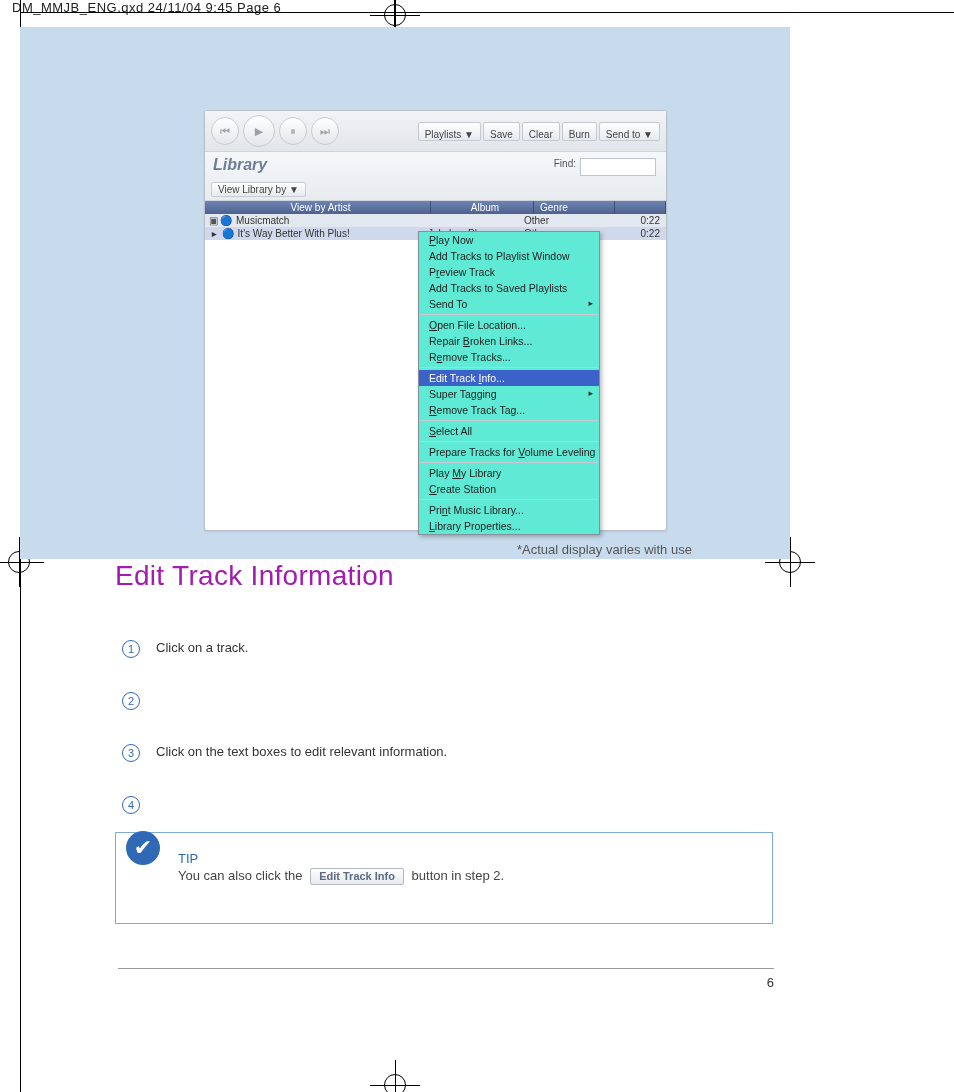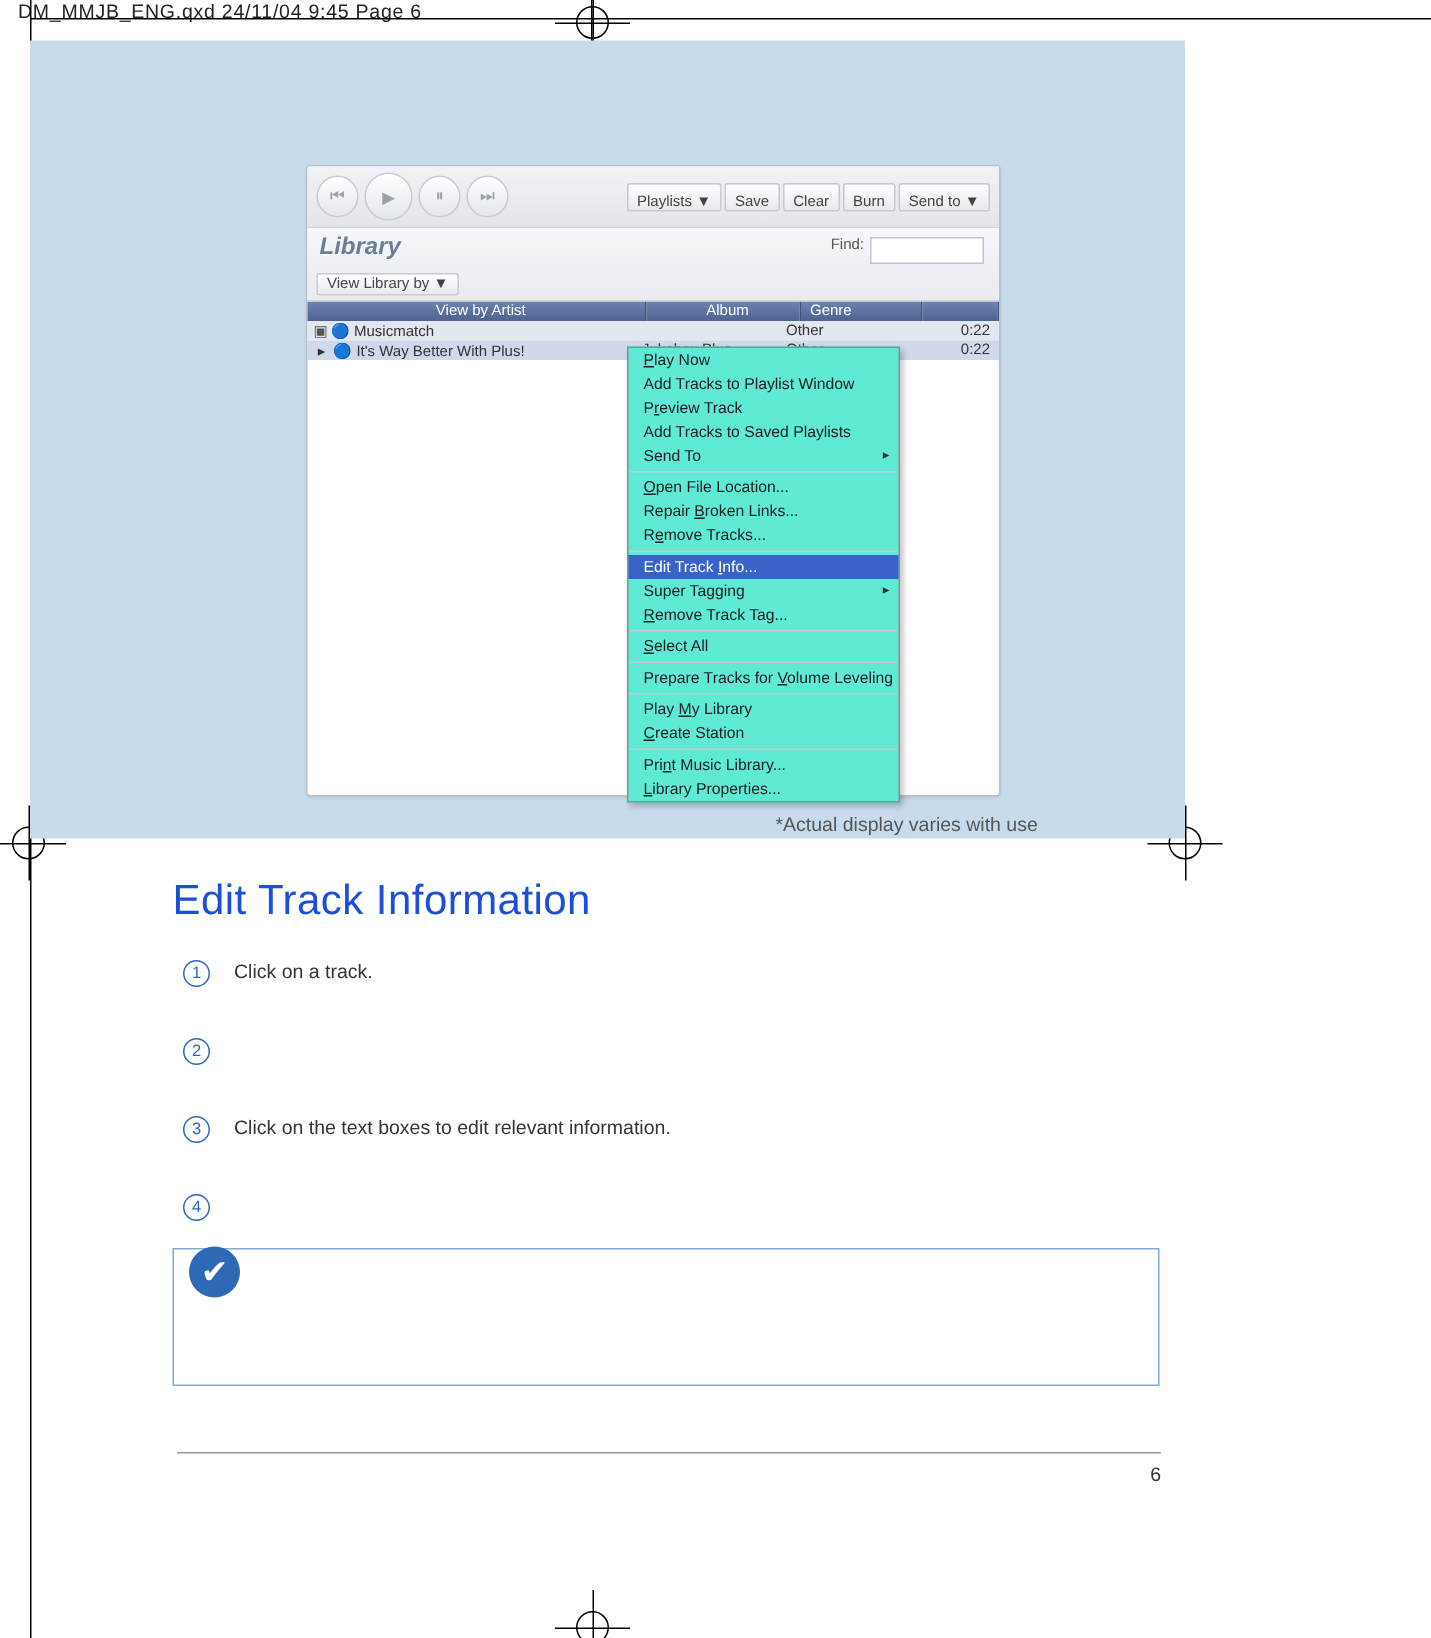--- a/index.html
+++ b/index.html
@@ -38,21 +38,21 @@
 .rw.sel{background:#cfd9eb}
 .tw{display:inline-block;width:9px;text-align:center;color:#555}
 .ctxmenu{position:absolute;left:213px;top:120px;width:180px;background:#5eead4;border:1px solid #8a8f97;box-shadow:2px 2px 4px rgba(0,0,0,.25);font-size:10.5px;color:#222}
 .ctxmenu .mi{padding:2px 14px 2px 10px;white-space:nowrap;position:relative}
 .ctxmenu .mi.sub:after{content:"▸";position:absolute;right:6px;top:2px;font-size:9px;color:#333}
 .ctxmenu .sep{height:0;border-top:1px solid #c7cad0;margin:2px 1px}
 .ctxmenu .mi.sel{background:#3a62c8;color:#fff}
 .ul{text-decoration:underline}
 .note{position:absolute;left:497px;top:515px;font-size:13px;color:#555}
 
-.h1{position:absolute;left:115px;top:584px;font-size:28px;color:#1d4ed8;font-weight:400;letter-spacing:.3px}
+.h1{position:absolute;left:115px;top:560px;font-size:28px;color:#a21caf;font-weight:400;letter-spacing:.3px}
 
 .steps{position:absolute;left:122px;top:640px;width:640px}
 .step{display:flex;align-items:flex-start;gap:16px;margin-bottom:34px;font-size:13px;color:#333}
 .sn{width:16px;height:16px;border:1px solid #2f69b5;border-radius:50%;color:#2f69b5;font-size:11px;display:flex;align-items:center;justify-content:center;flex:0 0 16px;margin-top:0}
 .step b{font-weight:bold}
 
 .tip{position:absolute;left:115px;top:832px;width:656px;height:90px;border:1px solid #7fa9d9;background:#fff}
 .tip .badge{position:absolute;left:10px;top:-2px;width:34px;height:34px;border-radius:50%;background:#2f69b5;color:#fff;display:flex;align-items:center;justify-content:center;font-size:22px}
 .tip .body{position:absolute;left:62px;top:18px;right:12px;font-size:13px;color:#444}
 .tip .lbl{color:#2f69b5;display:block;margin-bottom:2px}
@@ -182,17 +182,23 @@
       <div class="sn">3</div>
       <div>Click on the text boxes to edit relevant information.</div>
     </div>
     <div class="step">
       <div class="sn">4</div>
     </div>
   </div>
 
   <div class="tip">
     <div class="badge">✔</div>
+    <div class="body">
+      <span class="lbl">TIP</span>
+      <span>You can also click the </span>
+      <span class="minib">Edit Track Info</span>
+      <span> button in step 2.</span>
+    </div>
   </div>
 
   <div class="footrule"></div>
   <div class="pgno">6</div>
 </div>
 
 </body></html>

